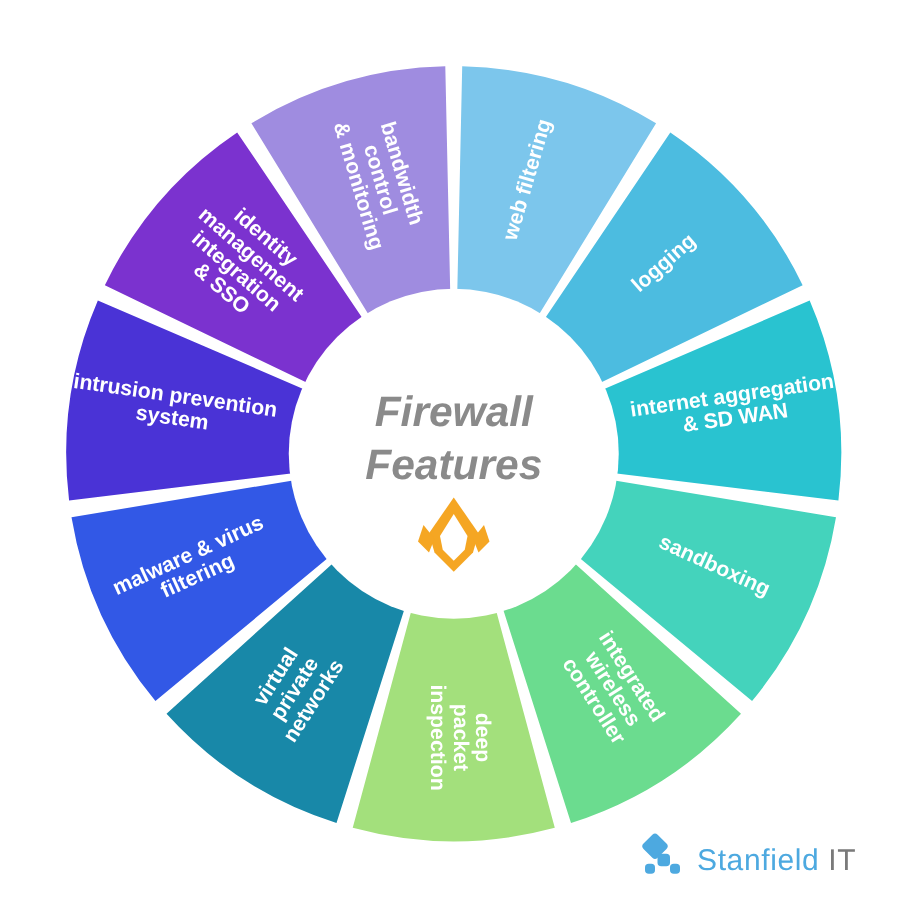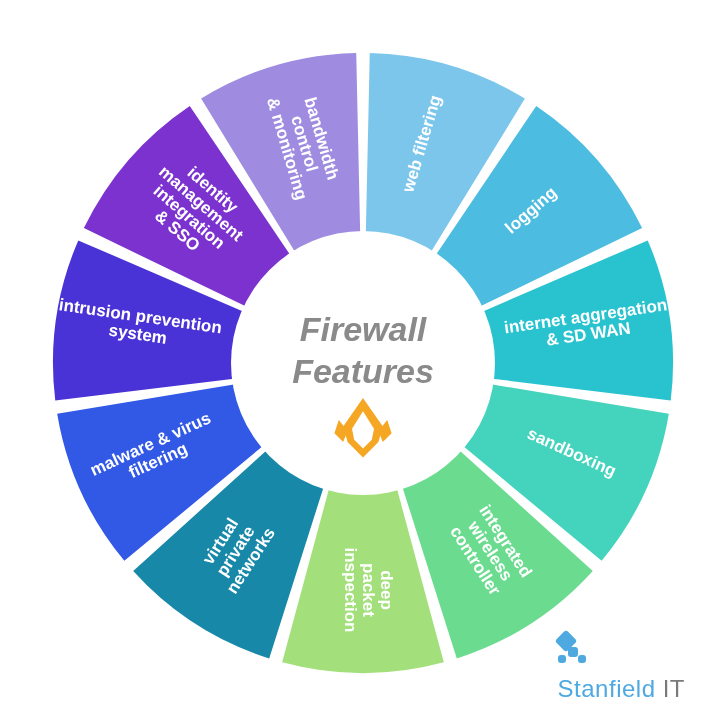--- a/index.html
+++ b/index.html
@@ -36,23 +36,22 @@
       font-style: italic;
       font-weight: 700;
       fill: #8a8a8a;
       text-anchor: middle;
     }
     .logo {
       position: absolute;
       right: 40px;
       bottom: 22px;
       display: flex;
-      align-items: flex-start;
+      align-items: flex-end;
       gap: 8px;
-      flex-direction: column;
     }
     .logo-mark {
       width: 34px;
       height: 34px;
       position: relative;
     }
     .logo-mark span {
       position: absolute;
       border-radius: 3px;
       background: #4da9e0;

